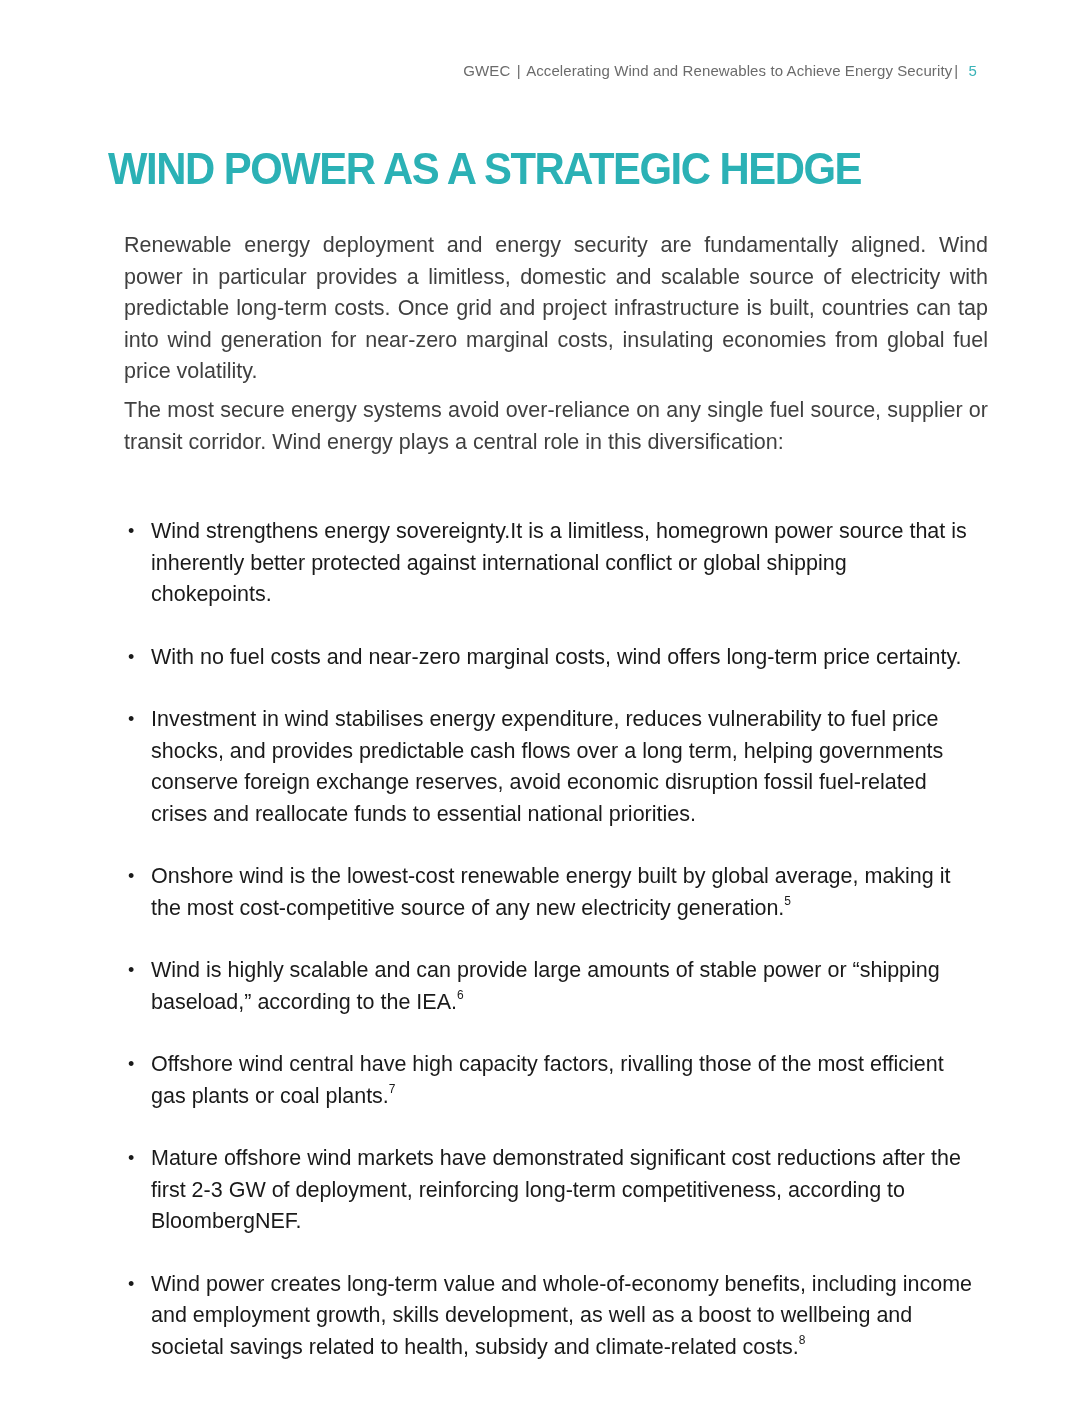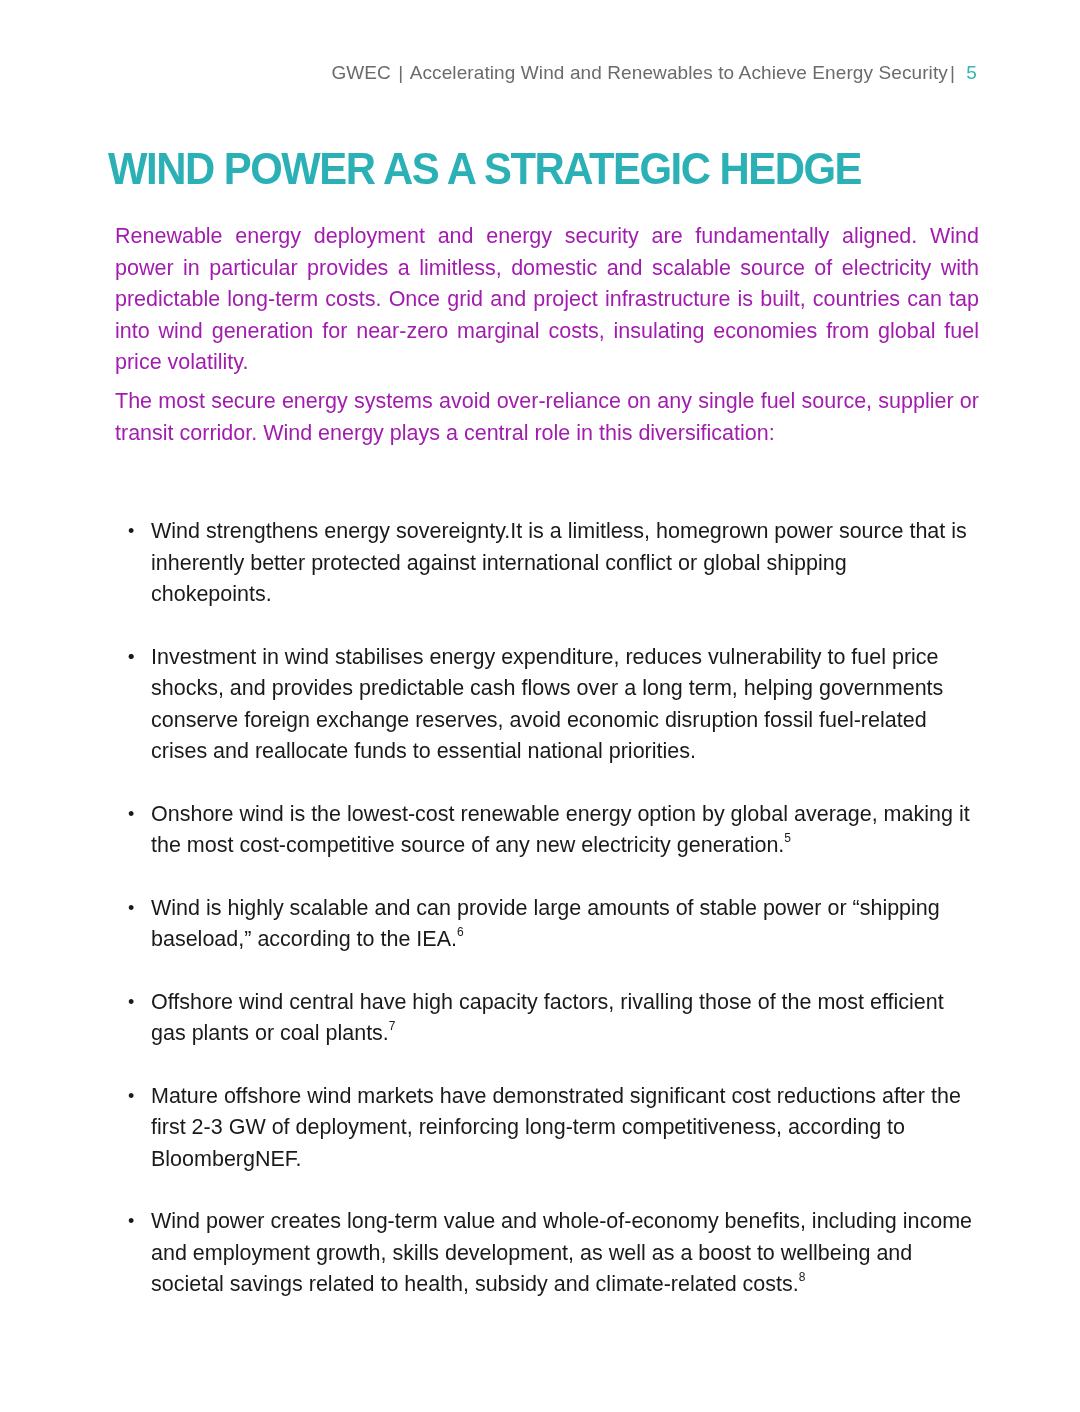--- a/index.html
+++ b/index.html
@@ -2,35 +2,35 @@
 <html><head>
   <meta charset="utf-8">
   <style>
     html, body { margin: 0; padding: 0; background: #ffffff; }
     body {
       width: 1080px; height: 1412px; position: relative; overflow: hidden;
       font-family: "Liberation Sans", sans-serif; color: #1a1a1a;
     }
     .running-header {
       position: absolute; top: 62px; right: 103px;
-      font-size: 19px; color: #6b6b6b; white-space: nowrap;
+      font-size: 15px; color: #6b6b6b; white-space: nowrap;
       letter-spacing: 0.1px;
     }
     .running-header .page-num { color: #3ab3b8; margin-left: 4px; }
     .running-header .sep { margin: 0 2px; }
     .page-title {
       position: absolute; top: 143px; left: 108px;
       font-size: 45px; font-weight: bold; color: #2bb1b5;
       letter-spacing: -1.6px; margin: 0; transform: scaleX(0.93); transform-origin: left;
       white-space: nowrap;
     }
     .body-text {
       position: absolute; left: 108px; width: 864px;
-      font-size: 21.5px; line-height: 31.5px; color: #a21caf;
-      text-align: justify; margin: 7px;
+      font-size: 21.5px; line-height: 31.5px; color: #404040;
+      text-align: justify; margin: 16px;
     }
     #para1 { top: 214px; }
     #para2 { top: 379px; }
     .bullets {
       position: absolute; left: 108px; top: 516px; width: 864px;
       list-style: none; margin: 0; padding: 0;
     }
     .bullet-item {
       position: relative; padding-left: 43px;
       font-size: 21.5px; line-height: 31.5px; color: #1a1a1a;
@@ -62,29 +62,29 @@
 <p class="body-text" id="para1">Renewable energy deployment and energy security are fundamentally aligned. Wind power in particular provides a limitless, domestic and scalable source of electricity with predictable long-term costs. Once grid and project infrastructure is built, countries can tap into wind generation for near-zero marginal costs, insulating economies from global fuel price volatility.</p>
 <p class="body-text" id="para2">The most secure energy systems avoid over-reliance on any single fuel source, supplier or transit corridor. Wind energy plays a central role in this diversification:</p>
 
 <ul class="bullets">
   <li class="bullet-item" id="b0">
     <span class="dot">•</span>
     <span>Wind strengthens energy sovereignty.It is a limitless, homegrown power source that is inherently better protected against international conflict or global shipping chokepoints.</span><sup></sup>
   </li>
   <li class="bullet-item" id="b1">
     <span class="dot">•</span>
-    <sup></sup>
+    <span>With no fuel costs and near-zero marginal costs, wind offers long-term price certainty.</span><sup></sup>
   </li>
   <li class="bullet-item" id="b2">
     <span class="dot">•</span>
     <span>Investment in wind stabilises energy expenditure, reduces vulnerability to fuel price shocks, and provides predictable cash flows over a long term, helping governments conserve foreign exchange reserves, avoid economic disruption fossil fuel-related crises and reallocate funds to essential national priorities.</span><sup></sup>
   </li>
   <li class="bullet-item" id="b3">
     <span class="dot">•</span>
-    <span>Onshore wind is the lowest-cost renewable energy option by global average, making it the most cost-competitive source of any new electricity generation.</span><sup>5</sup>
+    <span>Onshore wind is the lowest-cost renewable energy built by global average, making it the most cost-competitive source of any new electricity generation.</span><sup>5</sup>
   </li>
   <li class="bullet-item" id="b4">
     <span class="dot">•</span>
     <span>Wind is highly scalable and can provide large amounts of stable power or “shipping baseload,” according to the IEA.</span><sup>6</sup>
   </li>
   <li class="bullet-item" id="b5">
     <span class="dot">•</span>
     <span>Offshore wind central have high capacity factors, rivalling those of the most efficient gas plants or coal plants.</span><sup>7</sup>
   </li>
   <li class="bullet-item" id="b6">

